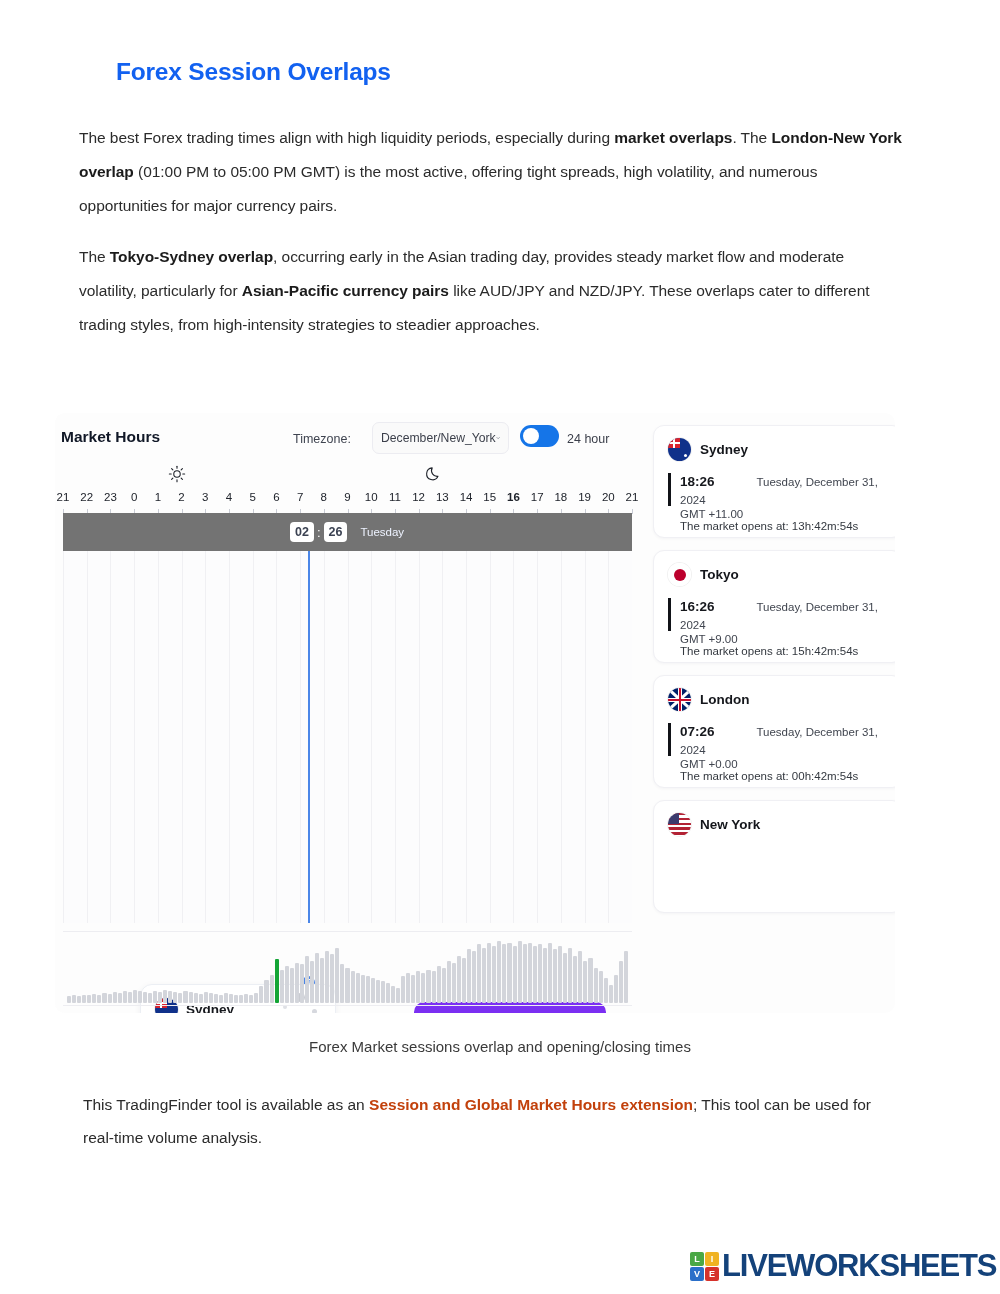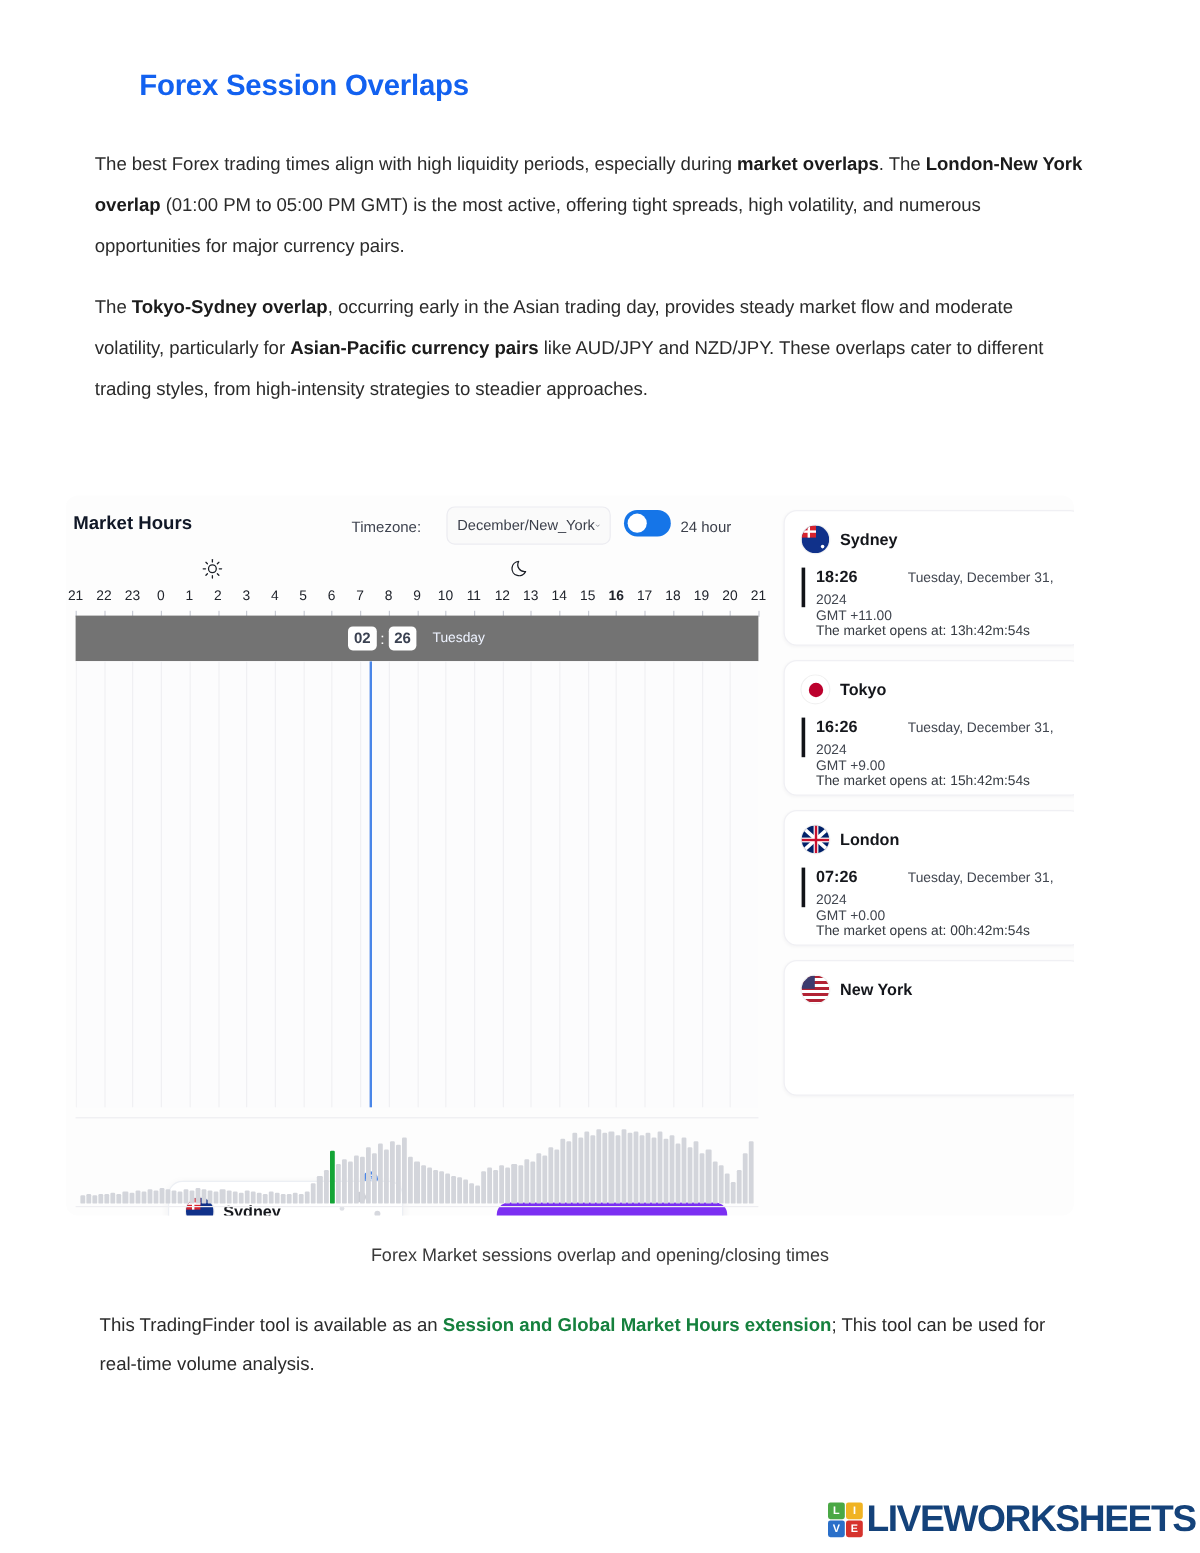--- a/index.html
+++ b/index.html
@@ -28,21 +28,21 @@
   #para2 { top: 240px; }
 
   .caption {
     position: absolute; left: 0; top: 1038px; width: 1000px;
     text-align: center; font-size: 15px; color: #3a3a3a;
   }
   .para-foot {
     position: absolute; left: 83px; top: 1088px; width: 815px;
     font-size: 15.5px; color: #2b2b2b; line-height: 33px;
   }
-  .para-foot a { color: #15803d; font-weight: bold; text-decoration: none; }
+  .para-foot a { color: #c2410c; font-weight: bold; text-decoration: none; }
 
   
   .widget {
     position: absolute; left: 55px; top: 413px;
     width: 840px; height: 600px;
     background: #fdfdfd;
     border-radius: 10px;
     overflow: hidden;
   }
   .wid-left {

